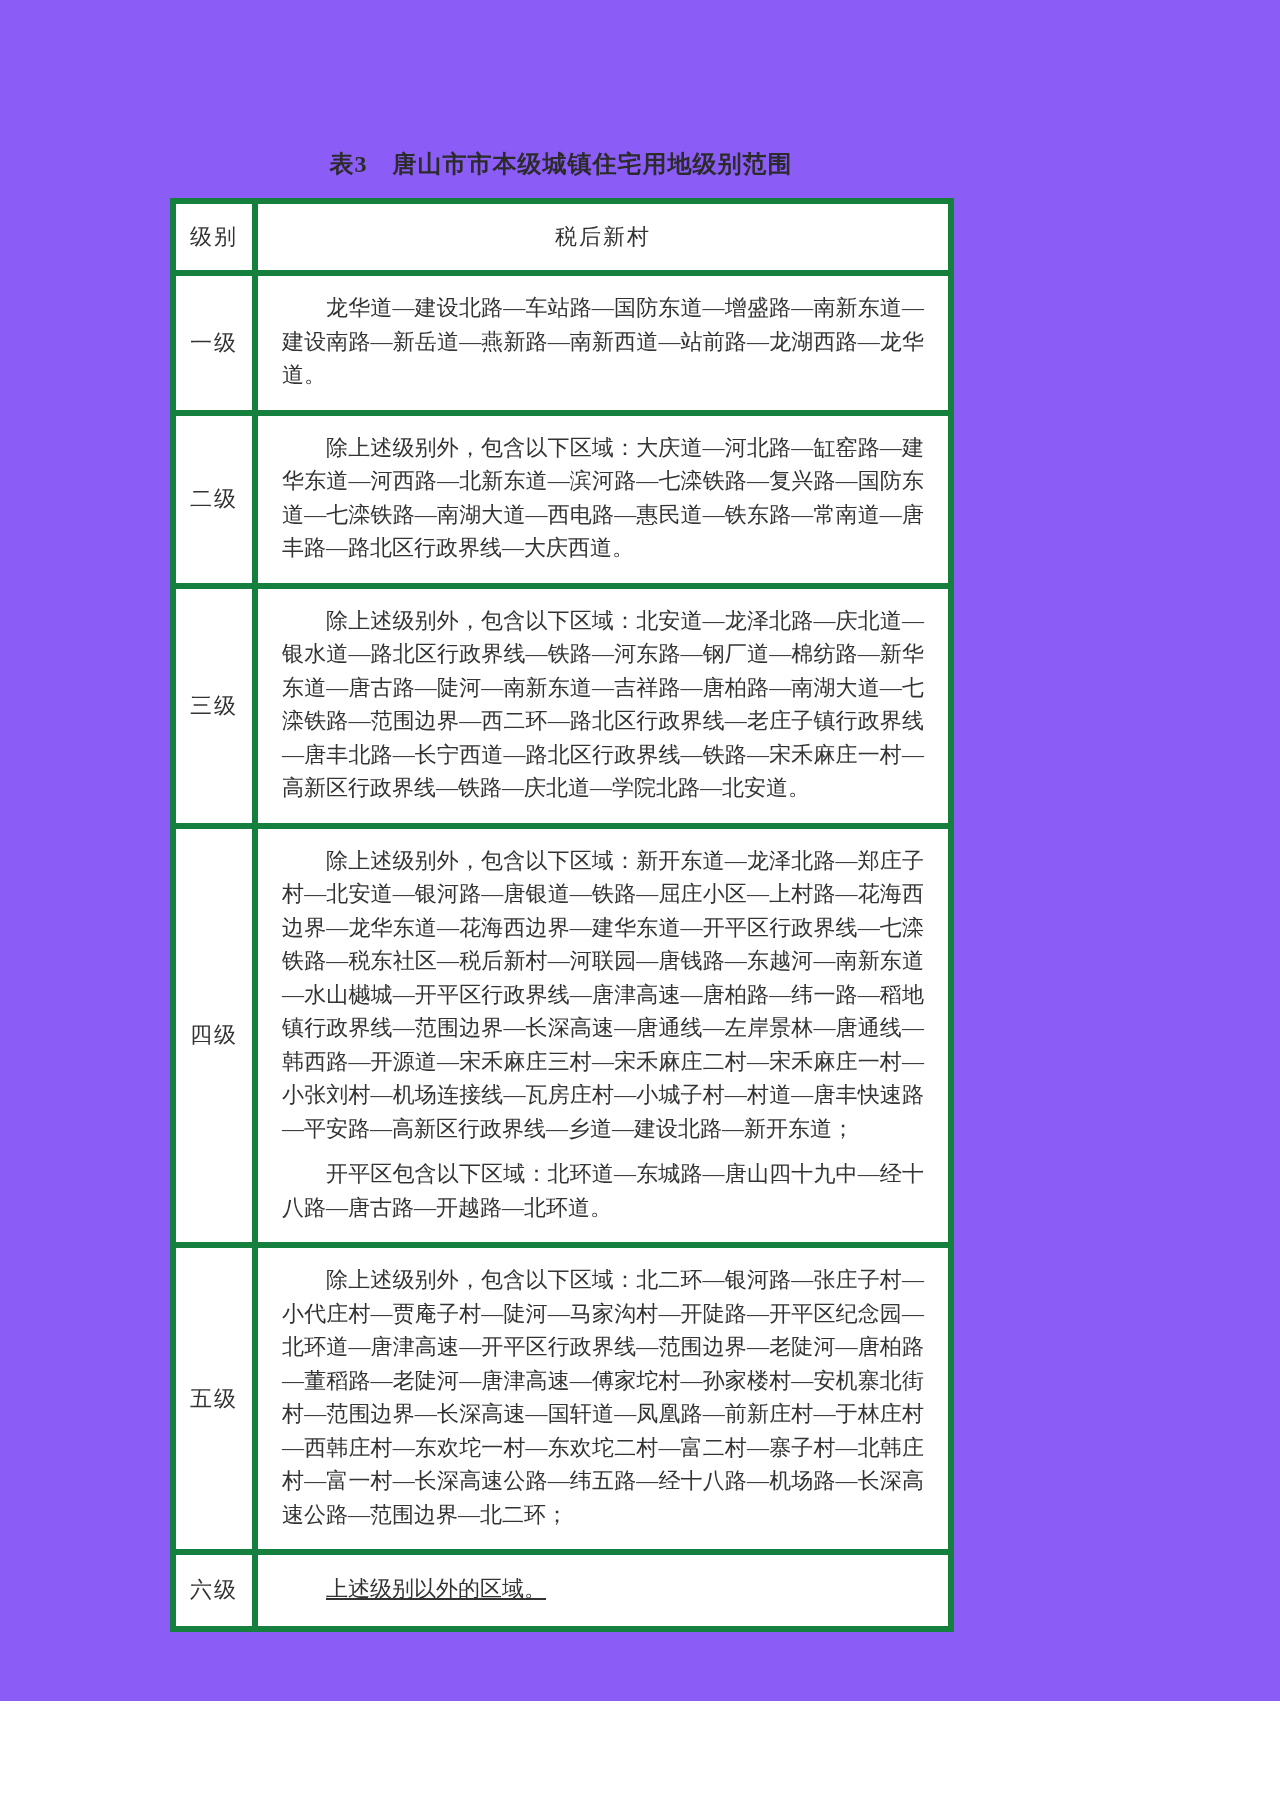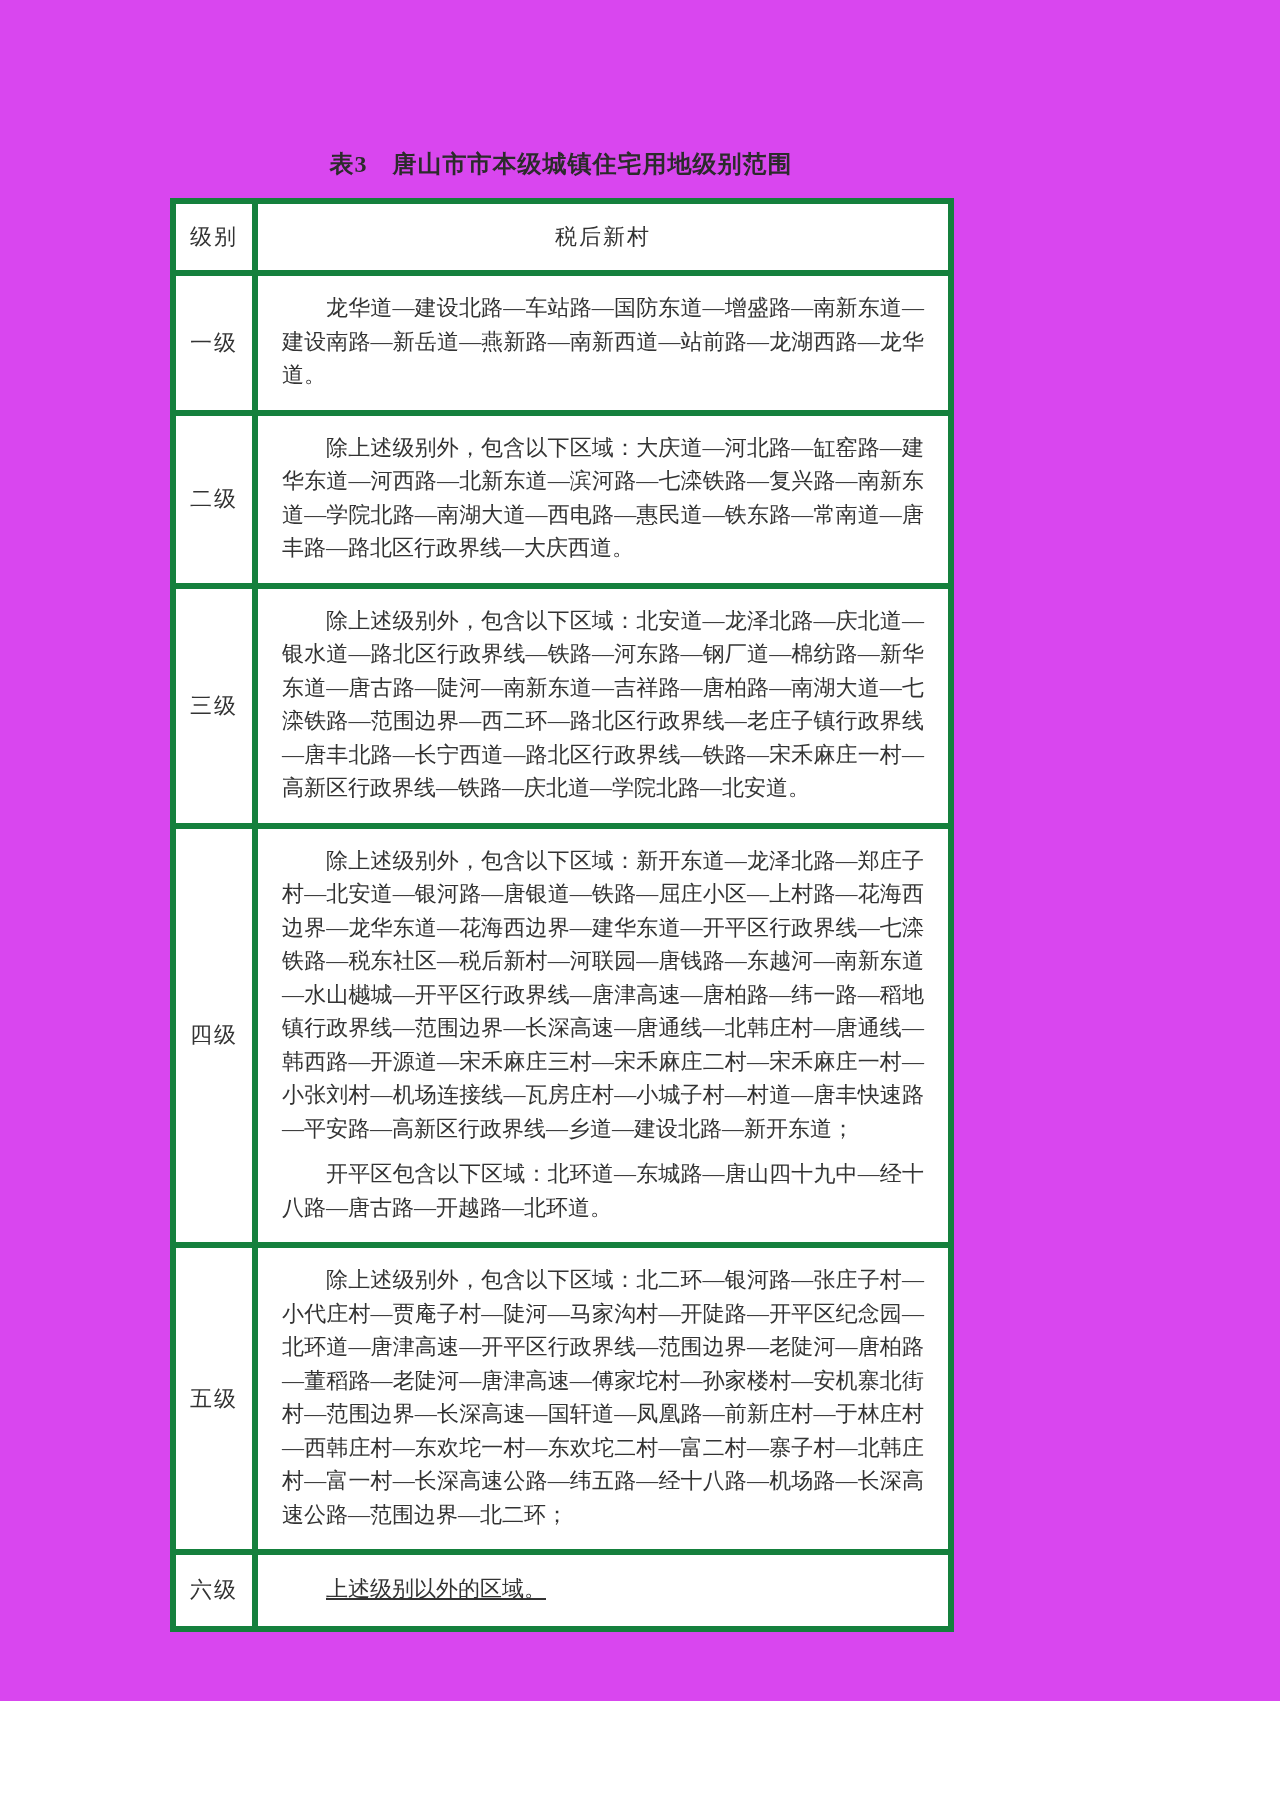--- a/index.html
+++ b/index.html
@@ -4,21 +4,21 @@
 <style>
   html, body {
     margin: 0;
     padding: 0;
     background: #ffffff;
   }
   .page {
     position: relative;
     width: 1280px;
     height: 1701px;
-    background: #d946ef;
+    background: #8b5cf6;
     font-family: "Liberation Serif", "DejaVu Serif", serif;
     color: #333333;
     overflow: hidden;
   }
   .doc-title {
     margin: 0;
     padding-top: 148px;
     padding-bottom: 18px;
     width: 786px;
     margin-left: 168px;
@@ -96,35 +96,35 @@
       <tr class="row-one">
         <td class="grade-cell">一级</td>
         <td class="range-cell">
           <p>龙华道—建设北路—车站路—国防东道—增盛路—南新东道—建设南路—新岳道—燕新路—南新西道—站前路—龙湖西路—龙华道。</p>
         </td>
       </tr>
 
       <tr class="row-two">
         <td class="grade-cell">二级</td>
         <td class="range-cell">
-          <p>除上述级别外，包含以下区域：大庆道—河北路—缸窑路—建华东道—河西路—北新东道—滨河路—七滦铁路—复兴路—南新东道—学院北路—南湖大道—西电路—惠民道—铁东路—常南道—唐丰路—路北区行政界线—大庆西道。</p>
+          <p>除上述级别外，包含以下区域：大庆道—河北路—缸窑路—建华东道—河西路—北新东道—滨河路—七滦铁路—复兴路—国防东道—七滦铁路—南湖大道—西电路—惠民道—铁东路—常南道—唐丰路—路北区行政界线—大庆西道。</p>
         </td>
       </tr>
 
       <tr class="row-three">
         <td class="grade-cell">三级</td>
         <td class="range-cell">
           <p>除上述级别外，包含以下区域：北安道—龙泽北路—庆北道—银水道—路北区行政界线—铁路—河东路—钢厂道—棉纺路—新华东道—唐古路—陡河—南新东道—吉祥路—唐柏路—南湖大道—七滦铁路—范围边界—西二环—路北区行政界线—老庄子镇行政界线—唐丰北路—长宁西道—路北区行政界线—铁路—宋禾麻庄一村—高新区行政界线—铁路—庆北道—学院北路—北安道。</p>
         </td>
       </tr>
 
       <tr class="row-four">
         <td class="grade-cell">四级</td>
         <td class="range-cell">
-          <p>除上述级别外，包含以下区域：新开东道—龙泽北路—郑庄子村—北安道—银河路—唐银道—铁路—屈庄小区—上村路—花海西边界—龙华东道—花海西边界—建华东道—开平区行政界线—七滦铁路—税东社区—税后新村—河联园—唐钱路—东越河—南新东道—水山樾城—开平区行政界线—唐津高速—唐柏路—纬一路—稻地镇行政界线—范围边界—长深高速—唐通线—北韩庄村—唐通线—韩西路—开源道—宋禾麻庄三村—宋禾麻庄二村—宋禾麻庄一村—小张刘村—机场连接线—瓦房庄村—小城子村—村道—唐丰快速路—平安路—高新区行政界线—乡道—建设北路—新开东道；</p>
+          <p>除上述级别外，包含以下区域：新开东道—龙泽北路—郑庄子村—北安道—银河路—唐银道—铁路—屈庄小区—上村路—花海西边界—龙华东道—花海西边界—建华东道—开平区行政界线—七滦铁路—税东社区—税后新村—河联园—唐钱路—东越河—南新东道—水山樾城—开平区行政界线—唐津高速—唐柏路—纬一路—稻地镇行政界线—范围边界—长深高速—唐通线—左岸景林—唐通线—韩西路—开源道—宋禾麻庄三村—宋禾麻庄二村—宋禾麻庄一村—小张刘村—机场连接线—瓦房庄村—小城子村—村道—唐丰快速路—平安路—高新区行政界线—乡道—建设北路—新开东道；</p>
           <p>开平区包含以下区域：北环道—东城路—唐山四十九中—经十八路—唐古路—开越路—北环道。</p>
         </td>
       </tr>
 
       <tr class="row-five">
         <td class="grade-cell">五级</td>
         <td class="range-cell">
           <p>除上述级别外，包含以下区域：北二环—银河路—张庄子村—小代庄村—贾庵子村—陡河—马家沟村—开陡路—开平区纪念园—北环道—唐津高速—开平区行政界线—范围边界—老陡河—唐柏路—董稻路—老陡河—唐津高速—傅家坨村—孙家楼村—安机寨北街村—范围边界—长深高速—国轩道—凤凰路—前新庄村—于林庄村—西韩庄村—东欢坨一村—东欢坨二村—富二村—寨子村—北韩庄村—富一村—长深高速公路—纬五路—经十八路—机场路—长深高速公路—范围边界—北二环；</p>
         </td>
       </tr>

